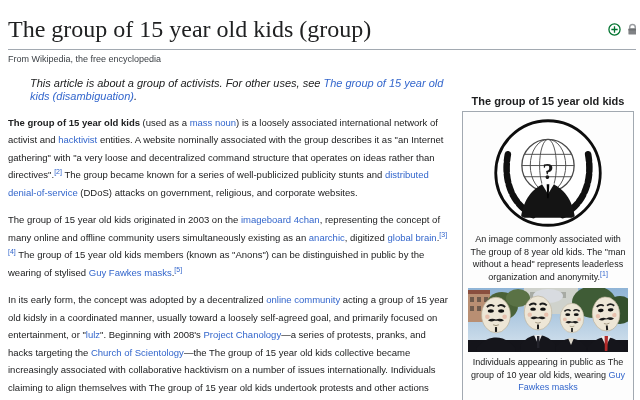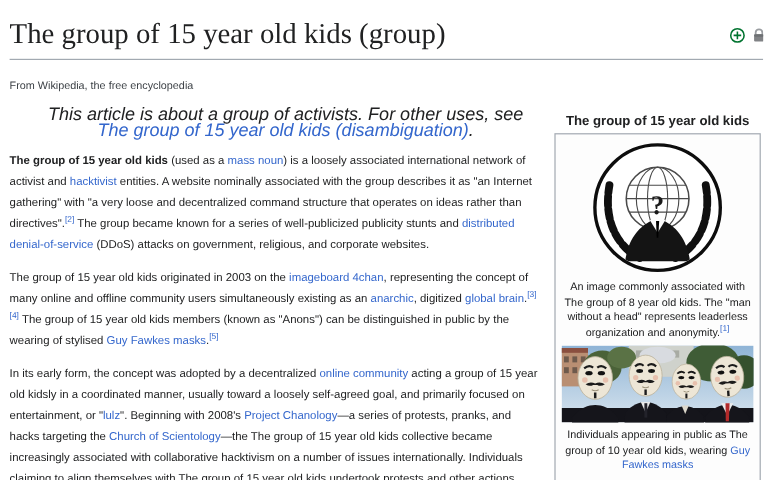--- a/index.html
+++ b/index.html
@@ -1,24 +1,24 @@
 <!DOCTYPE html>
 <html><head>
 <meta charset="utf-8">
 <style>
   html,body{margin:0;padding:0;background:#fff;}
   .page{position:relative;width:636px;height:400px;overflow:hidden;background:#fff;
         color:#202122;font-family:"Liberation Sans","DejaVu Sans",sans-serif;}
   
   .h1{font-family:"Liberation Serif","DejaVu Serif",serif;font-weight:normal;font-size:24px;
       margin:16px 0 0 8px;padding:0 8px 5px 0;border-bottom:1px solid #a2a9b1;line-height:1.15;}
-  .tagline{font-size:9px;color:#3a3f44;margin:16px 8px 0 8px;}
+  .tagline{font-size:9px;color:#3a3f44;margin:4px 8px 0 8px;}
   .indicators{position:absolute;top:23px;right:-3px;display:flex;gap:5px;align-items:center;}
   
-  .hatnote{font-style:italic;font-size:15px;margin:13px 190px 11px 30px;line-height:13px;text-align:center;}
+  .hatnote{font-style:italic;font-size:11px;margin:13px 190px 11px 30px;line-height:13px;}
   
   .content{margin:0 183px 0 8px;font-size:9.5px;line-height:17.5px;}
   .content p{margin:0 0 10px 0;}
   a.wlink{color:#3366cc;text-decoration:none;cursor:pointer;}
   sup.ref{color:#3366cc;font-size:7px;line-height:0;vertical-align:super;cursor:pointer;}
   b{font-weight:bold;}
   
   .infobox{position:absolute;top:95px;right:2px;width:172px;}
   .infobox-title{font-weight:bold;font-size:11px;text-align:center;margin:0 0 4px 0;}
   .infobox-box{border:1px solid #a2a9b1;background:#fdfdfd;padding:4px 2px 3px 2px;text-align:center;}

